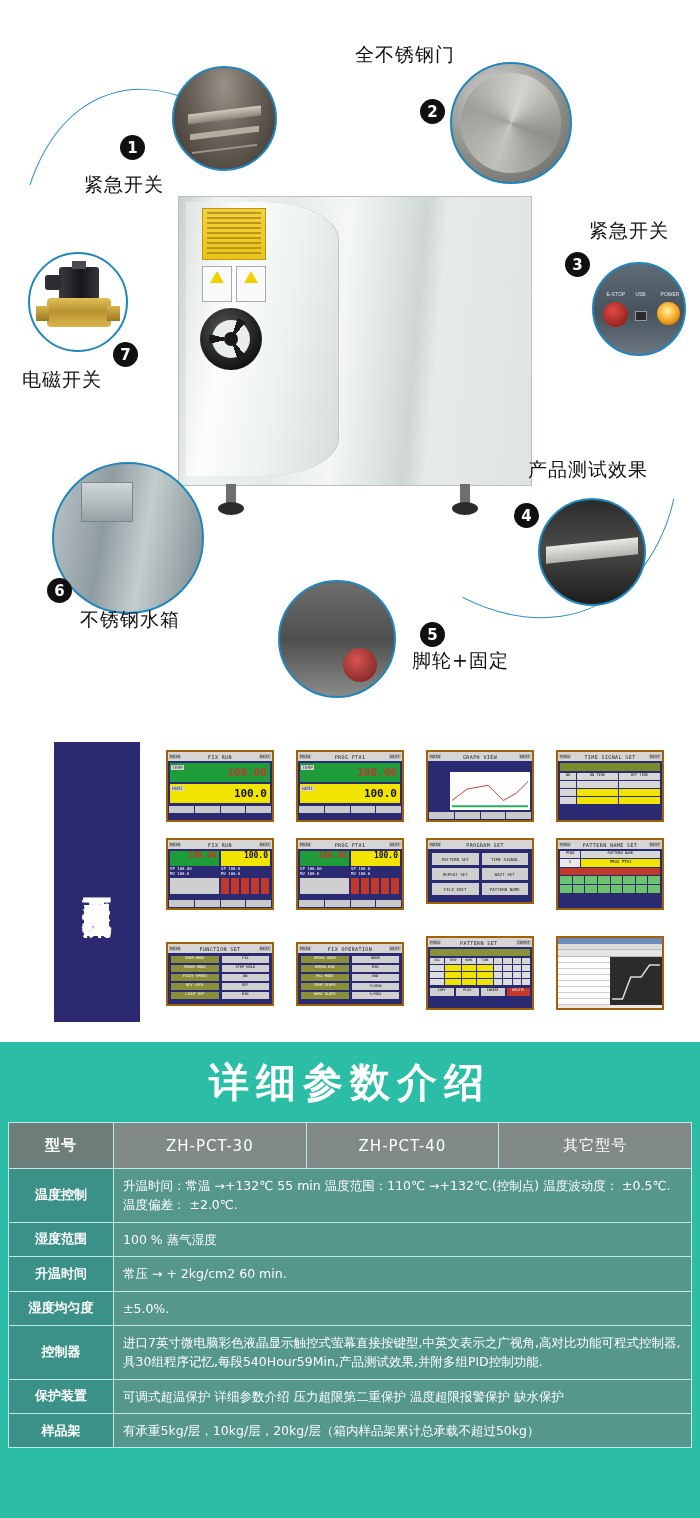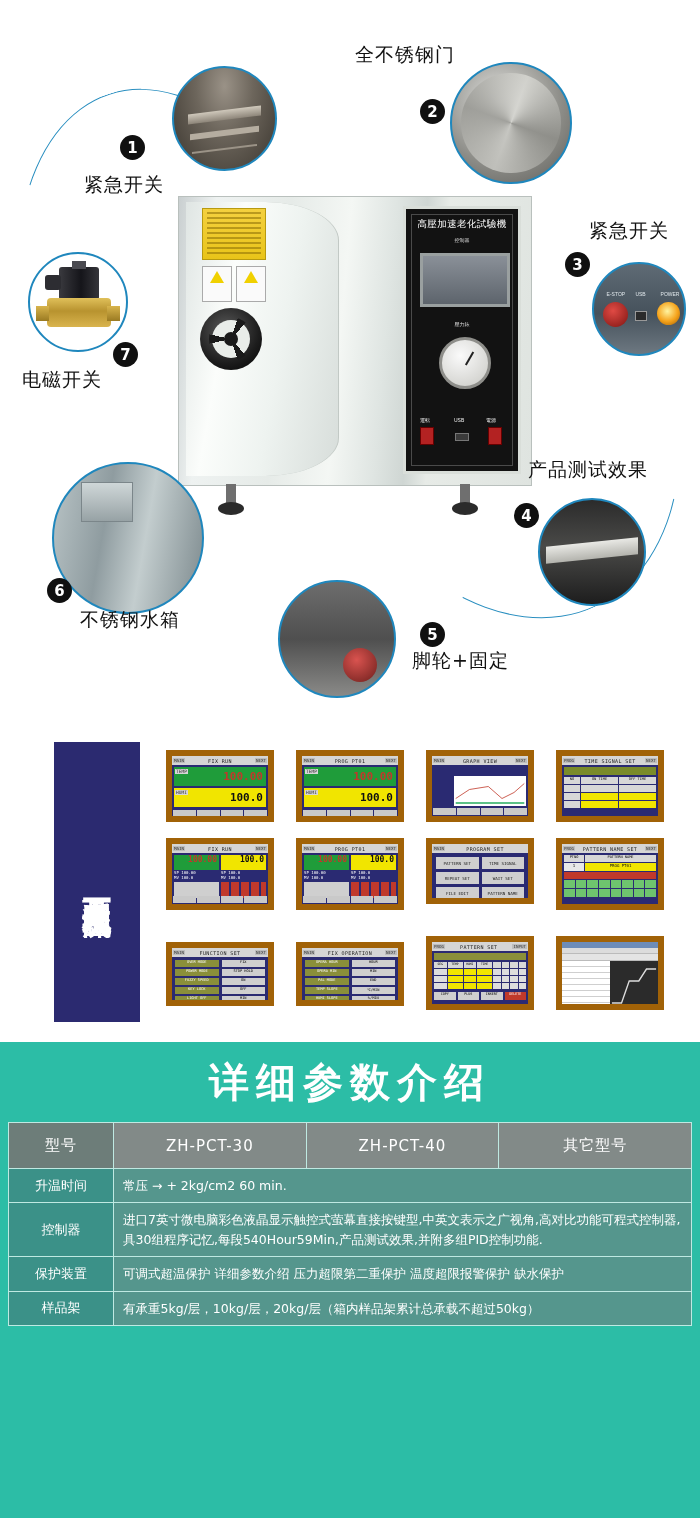--- a/index.html
+++ b/index.html
@@ -103,21 +103,21 @@
     background:#2b2b2b;display:block;}
 
   
   #flow{position:absolute;left:0;top:730px;width:700px;height:312px;background:#fff;}
   #flow-banner{position:absolute;left:54px;top:12px;width:86px;height:280px;
     background:#2b2a70;display:flex;align-items:center;justify-content:center;}
   #flow-banner span{color:#fff;font-size:29px;font-weight:bold;line-height:1.06;
     writing-mode:vertical-rl;letter-spacing:2px;
     font-family:"DejaVu Sans","Liberation Sans",sans-serif;}
 
-  .hmi{position:absolute;background:#2a2a72;border:6px solid #a16207;box-sizing:border-box;
+  .hmi{position:absolute;background:#2a2a72;border:2px solid #a16207;box-sizing:border-box;
        overflow:hidden;font-family:"DejaVu Sans Mono","Liberation Mono",monospace;}
   .hmi-bar{height:9px;background:#d5d5d5;display:flex;align-items:center;
        justify-content:space-between;padding:0 1px;}
   .hmi-bar b{font-size:4.2px;color:#333;background:#bdbdbd;padding:0 1px;font-weight:normal;}
   .hmi-bar i{font-size:5px;color:#222;font-style:normal;letter-spacing:.4px;}
   .hmi-body{padding:2px;}
   .row-g{height:19px;background:#1f9c3a;margin-bottom:2px;display:flex;align-items:center;
        justify-content:flex-end;color:#c0392b;font-size:11px;font-weight:bold;padding-right:3px;}
   .row-y{height:19px;background:#f1e500;display:flex;align-items:center;
        justify-content:flex-end;color:#111;font-size:11px;font-weight:bold;padding-right:3px;}
@@ -126,21 +126,21 @@
   .hmi-foot span{flex:1;height:7px;background:#c9c9c9;}
   .grid-cell{background:#d7d7d7;}
 
   
   #params{position:absolute;left:0;top:1042px;width:700px;height:476px;background:#2cbda6;}
   #params-title{height:80px;display:flex;align-items:center;justify-content:center;}
   #params-title span{color:#fff;font-size:40px;font-weight:bold;letter-spacing:7px;
       font-family:"DejaVu Sans","Liberation Sans",sans-serif;}
   table.spec{width:684px;margin:0 8px;border-collapse:collapse;table-layout:fixed;}
   table.spec td{border:1px solid #bfe9e2;vertical-align:middle;}
-  td.lab{width:96px;text-align:center;color:#fff;font-weight:normal;font-size:13px;
+  td.lab{width:96px;text-align:center;color:#fff;font-weight:bold;font-size:13px;
      background:#3b9188;padding:7px 2px;line-height:1.25;
      font-family:"DejaVu Sans","Liberation Sans",sans-serif;}
   td.hdr{background:#828a88;color:#fff;text-align:center;font-size:15px;
      letter-spacing:1px;padding:13px 4px;font-family:"DejaVu Sans","Liberation Sans",sans-serif;}
   td.hdr.lab{background:#6d7d79;}
   td.val{background:#55968d;color:#fff;font-size:12.5px;padding:7px 9px;line-height:1.55;
      font-family:"DejaVu Sans","Liberation Sans",sans-serif;}
   td.valc{background:#7d8786;color:#fff;font-size:14px;text-align:center;padding:11px 4px;
      font-family:"DejaVu Sans","Liberation Sans",sans-serif;}
   .sub{font-size:11px;display:block;}
@@ -166,34 +166,20 @@
         <i></i>
         <i></i>
         <i></i>
         <i></i>
     </div>
     <div class="m-warn" style="left:24px;"></div>
     <div class="m-warn" style="left:58px;"></div>
     <div class="m-wheel"></div>
     <div class="m-hub"></div>
 
-    <div class="m-panel">
-      <div class="m-panel-in"></div>
-      <div class="m-title">高壓加速老化試驗機</div>
-      <div class="m-sub" style="top:28px">控制器</div>
-      <div class="m-lcd"></div>
-      <div class="m-sub" style="top:112px">壓力錶</div>
-      <div class="m-gauge"></div>
-      <div class="m-label" style="left:14px">運転</div>
-      <div class="m-label" style="left:48px">USB</div>
-      <div class="m-label" style="left:80px">電源</div>
-      <div class="m-sw" style="left:14px"></div>
-      <div class="m-usb"></div>
-      <div class="m-sw" style="left:82px"></div>
-    </div>
 
     <div class="m-foot" style="left:48px">
       <b></b>
       </div>
     <div class="m-foot" style="left:282px">
       <b></b>
       </div>
   </div>
 
   <div class="bubble b1" style="left:172px;top:66px;width:105px;height:105px;"></div>
@@ -586,22 +572,34 @@
 
   <table class="spec">
     <tbody>
         <tr>
       <td class="hdr lab">型号</td>
       <td class="hdr">ZH-PCT-30</td>
       <td class="hdr">ZH-PCT-40</td>
       <td class="hdr">其它型号</td>
     </tr>
     <tr>
+      <td class="lab">温度控制</td>
+      <td class="val" colspan="3">升温时间：常温 →+132℃  55 min   温度范围：110℃ →+132℃.(控制点) 温度波动度： ±0.5℃. 温度偏差： ±2.0℃.</td>
+    </tr>
+    <tr>
+      <td class="lab">湿度范围</td>
+      <td class="val" colspan="3">100 %  蒸气湿度</td>
+    </tr>
+    <tr>
       <td class="lab">升温时间</td>
       <td class="val" colspan="3">常压 → + 2kg/cm2   60 min.</td>
+    </tr>
+    <tr>
+      <td class="lab">湿度均匀度</td>
+      <td class="val" colspan="3">±5.0%.</td>
     </tr>
     <tr>
       <td class="lab">控制器</td>
       <td class="val" colspan="3">进口7英寸微电脑彩色液晶显示触控式萤幕直接按键型,中英文表示之广视角,高对比功能可程式控制器,具30组程序记忆,每段540Hour59Min,产品测试效果,并附多组PID控制功能.</td>
     </tr>
     <tr>
       <td class="lab">保护装置</td>
       <td class="val" colspan="3">可调式超温保护   详细参数介绍    压力超限第二重保护  温度超限报警保护  缺水保护</td>
     </tr>
     <tr>

